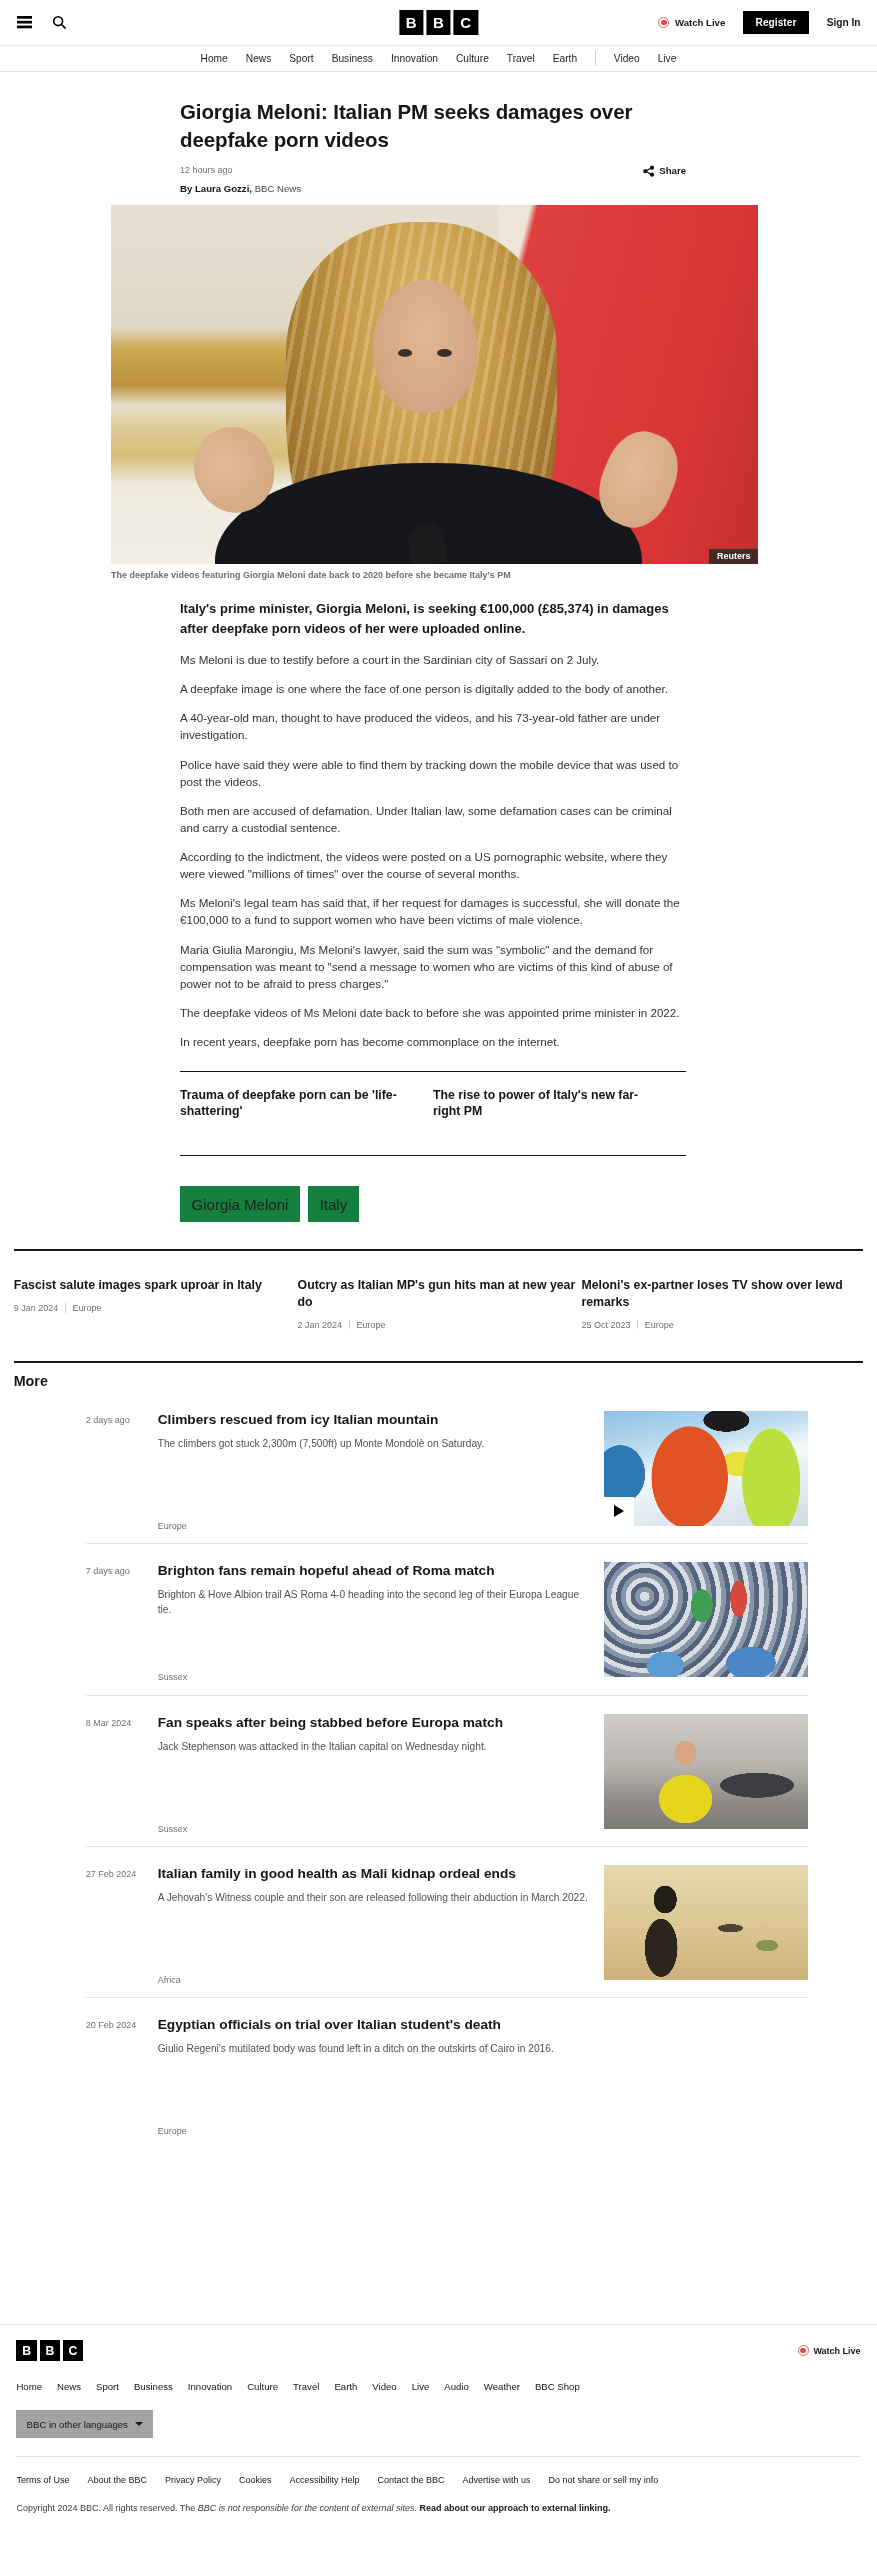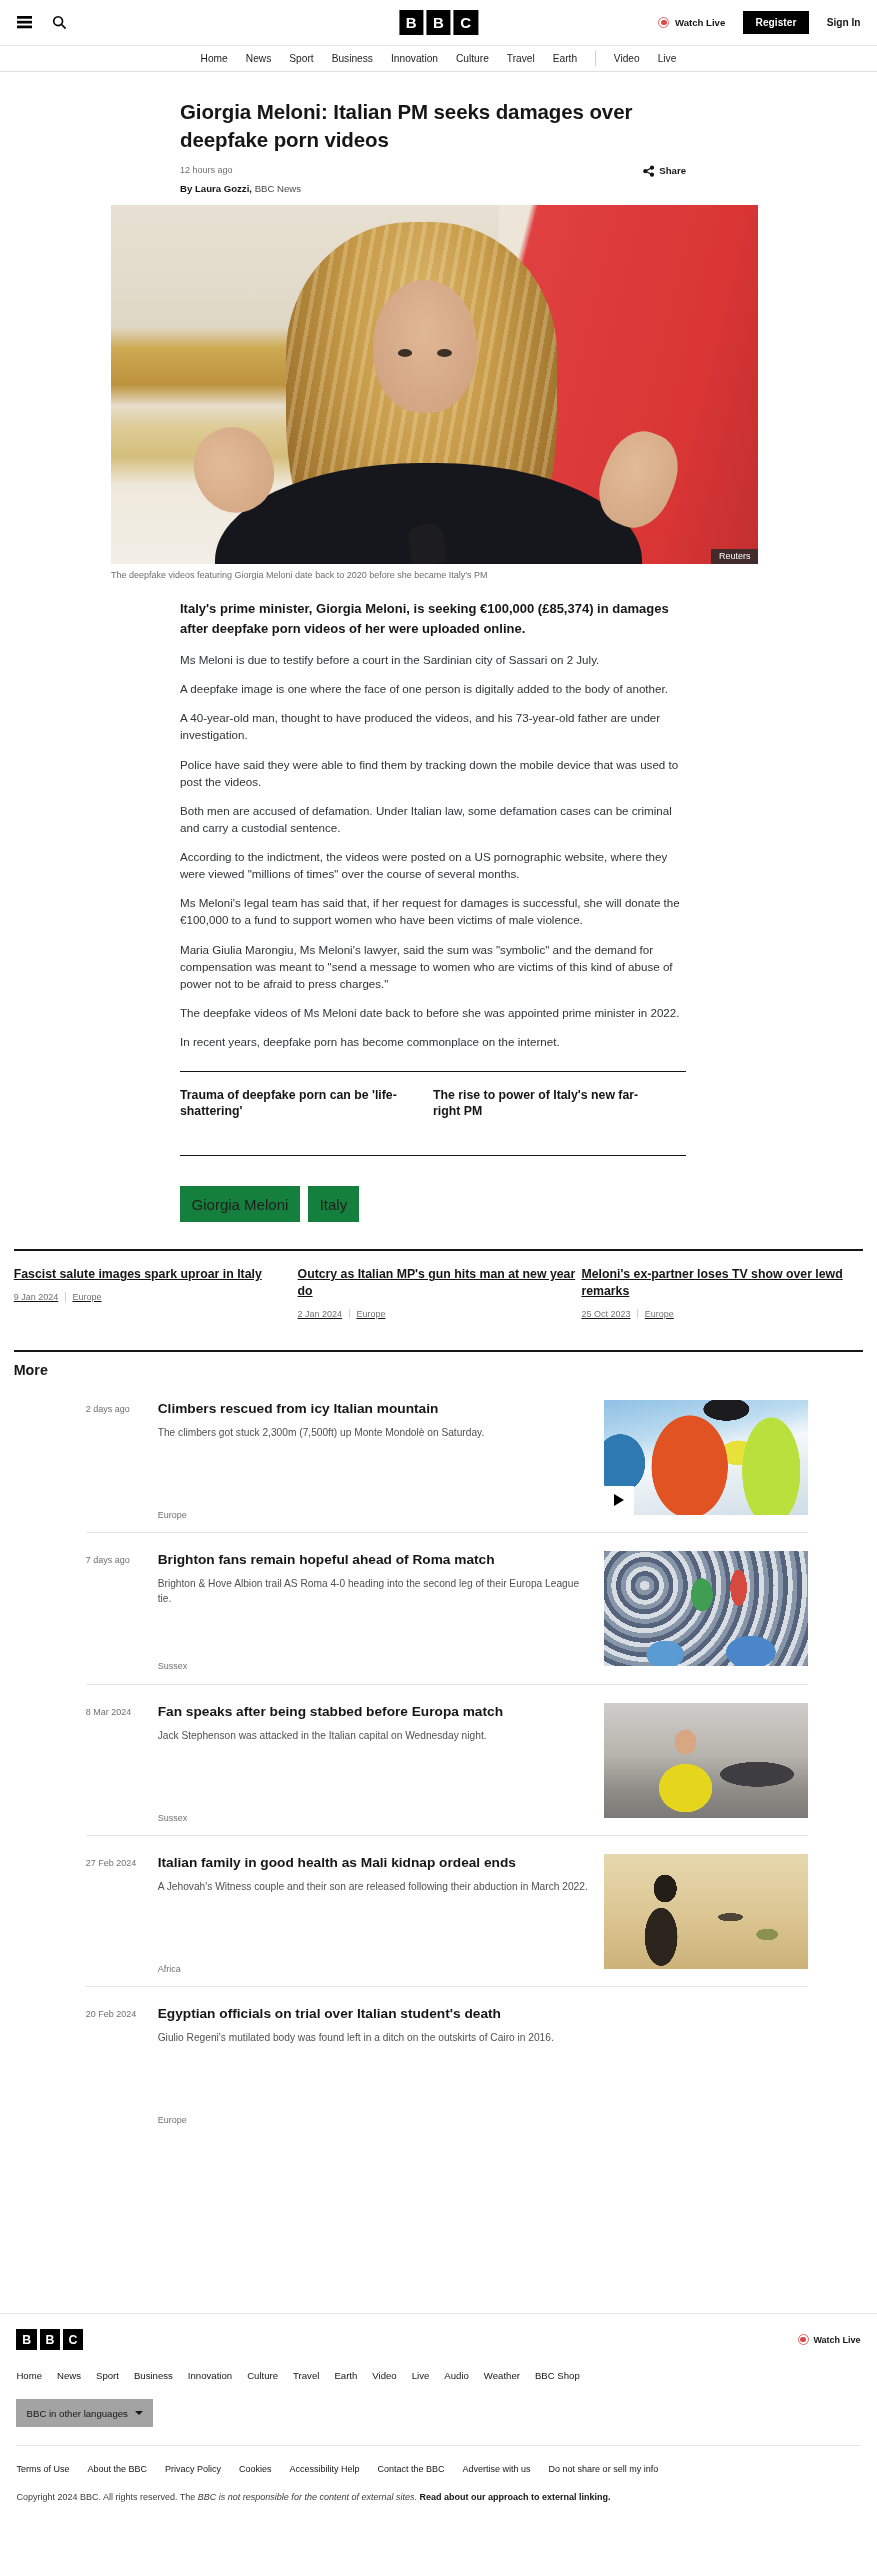--- a/index.html
+++ b/index.html
@@ -44,21 +44,21 @@
   .article { width:506px; margin-left:180px; }
   .headline { font-size:20.5px; line-height:1.36; font-weight:700; margin-top:26px; letter-spacing:-0.1px; }
   .meta-row { display:flex; justify-content:space-between; align-items:flex-start; margin-top:11px; }
   .timestamp { font-size:9px; color:#707070; }
   .share-btn { display:flex; align-items:center; gap:4.8px; font-size:9.6px; font-weight:bold; cursor:pointer; }
   .byline { margin-top:5.5px; font-size:9.6px; }
   .byline .author { font-weight:bold; }
   .byline .org { color:#4a4a4a; }
 
   
-  .hero { width:647px; margin-left:-69px; margin-top:11px; }
+  .hero { width:647px; margin-left:-69px; margin-top:11px;font-weight:bold; }
   .hero-img { position:relative; width:647px; height:359px; overflow:hidden; background:#ece5d8; }
   .hero-img .red-band {
     position:absolute; inset:0;
     background:linear-gradient(104deg, rgba(0,0,0,0) 57%, #e04040 58%, #d93535 86%, #c22f2f 100%);
   }
   .hero-img .stripes {
     position:absolute; left:0; top:0; width:60%; height:100%;
     background:linear-gradient(180deg,
       #e7e0d2 0%, #ded6c4 34%,
       #caa243 40%, #b8892c 50%,
@@ -100,21 +100,21 @@
 
   .hr-dark { border:none; border-top:1.4px solid #161616; margin-top:20.5px; }
   .inline-links { display:flex; padding:15px 0; }
   .inline-link { width:50%; font-size:12.3px; font-weight:bold; line-height:16.4px; padding-right:27px; cursor:pointer; }
   .tags { margin-top:30px; display:flex; gap:8.2px; }
   .tag-pill { background:#15803d; font-size:15px; padding:9.6px 11.6px; cursor:pointer; color:#1e1e1e; }
 
   
   .related { margin:27px 13.7px 0; border-top:2.7px solid #161616; }
   .sec-heading { font-size:14.3px; font-weight:bold; margin-top:9.6px; }
-  .related-grid { display:grid; grid-template-columns:repeat(3, 1fr); gap:2px; margin-top:15px; padding-bottom:18px;text-decoration:underline; }
+  .related-grid { display:grid; grid-template-columns:repeat(3, 1fr); gap:2px; margin-top:26px; padding-bottom:18px; }
   .rel-title { font-size:12.3px; font-weight:bold; line-height:1.33; cursor:pointer; }
   .rel-meta { display:flex; align-items:center; gap:6.8px; margin-top:9.6px; font-size:9px; color:#707070; }
   .meta-bar { width:0.7px; height:9.6px; background:#cfcfcf; }
   .rel-topic { cursor:pointer; }
 
   
   .more { margin:13.7px 13.7px 0; border-top:2.7px solid #161616; }
   .more-list { margin-left:72px; margin-right:55px; margin-top:4.1px; }
   .more-row {
     display:grid; grid-template-columns:72px 1fr 204px; column-gap:0;

